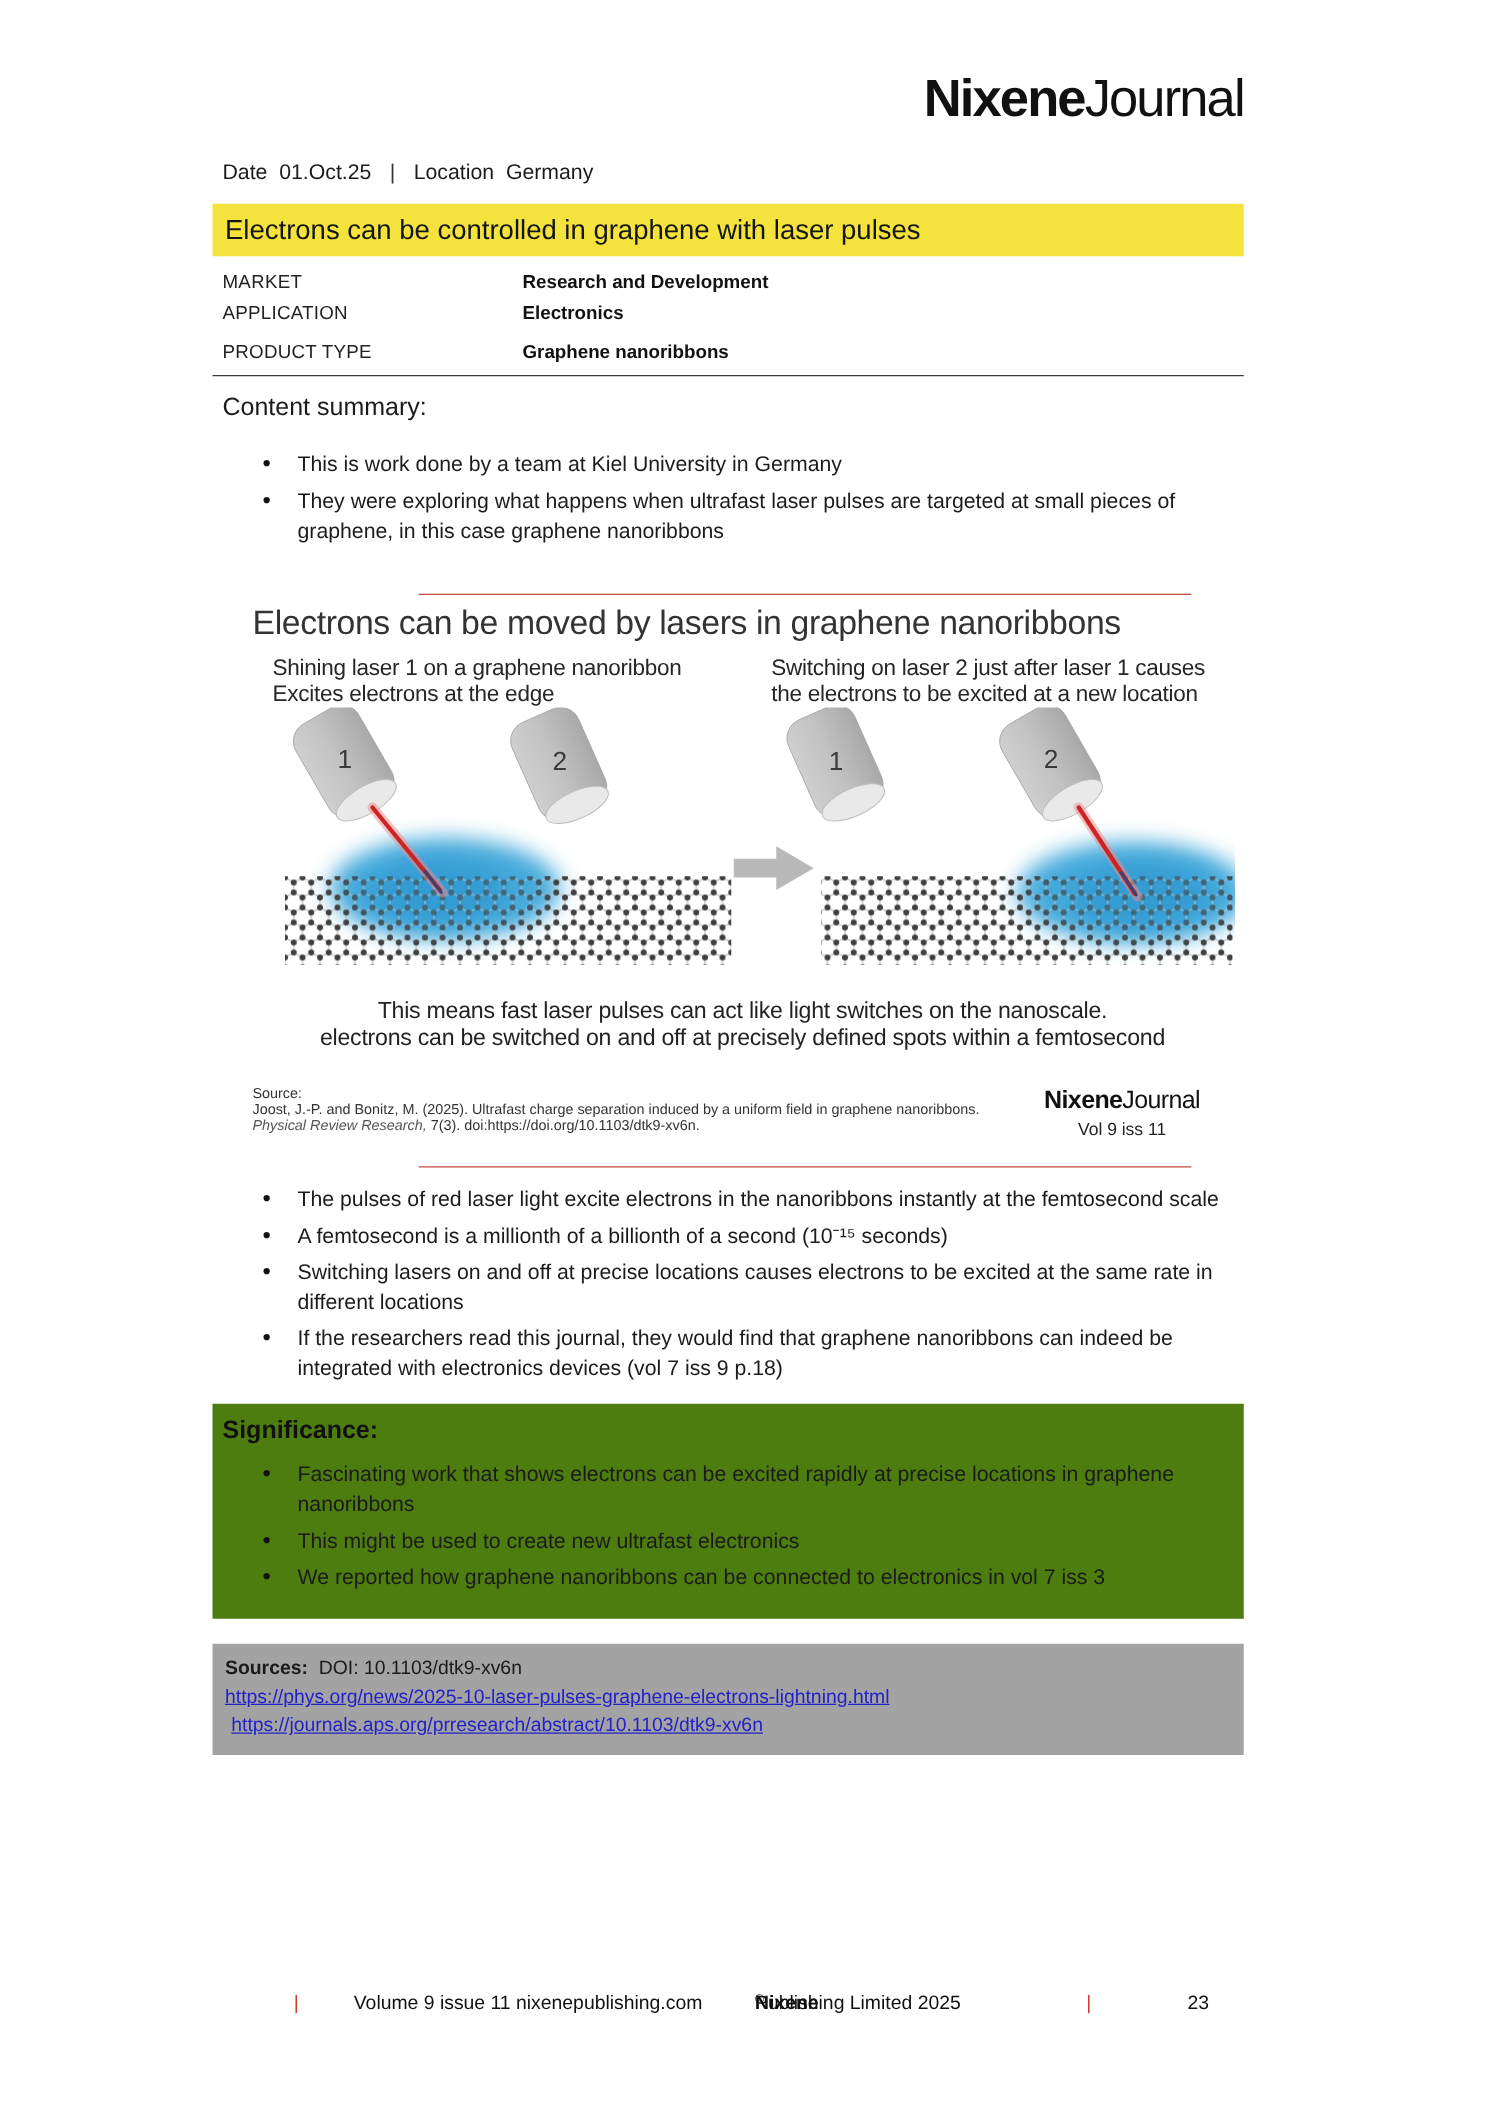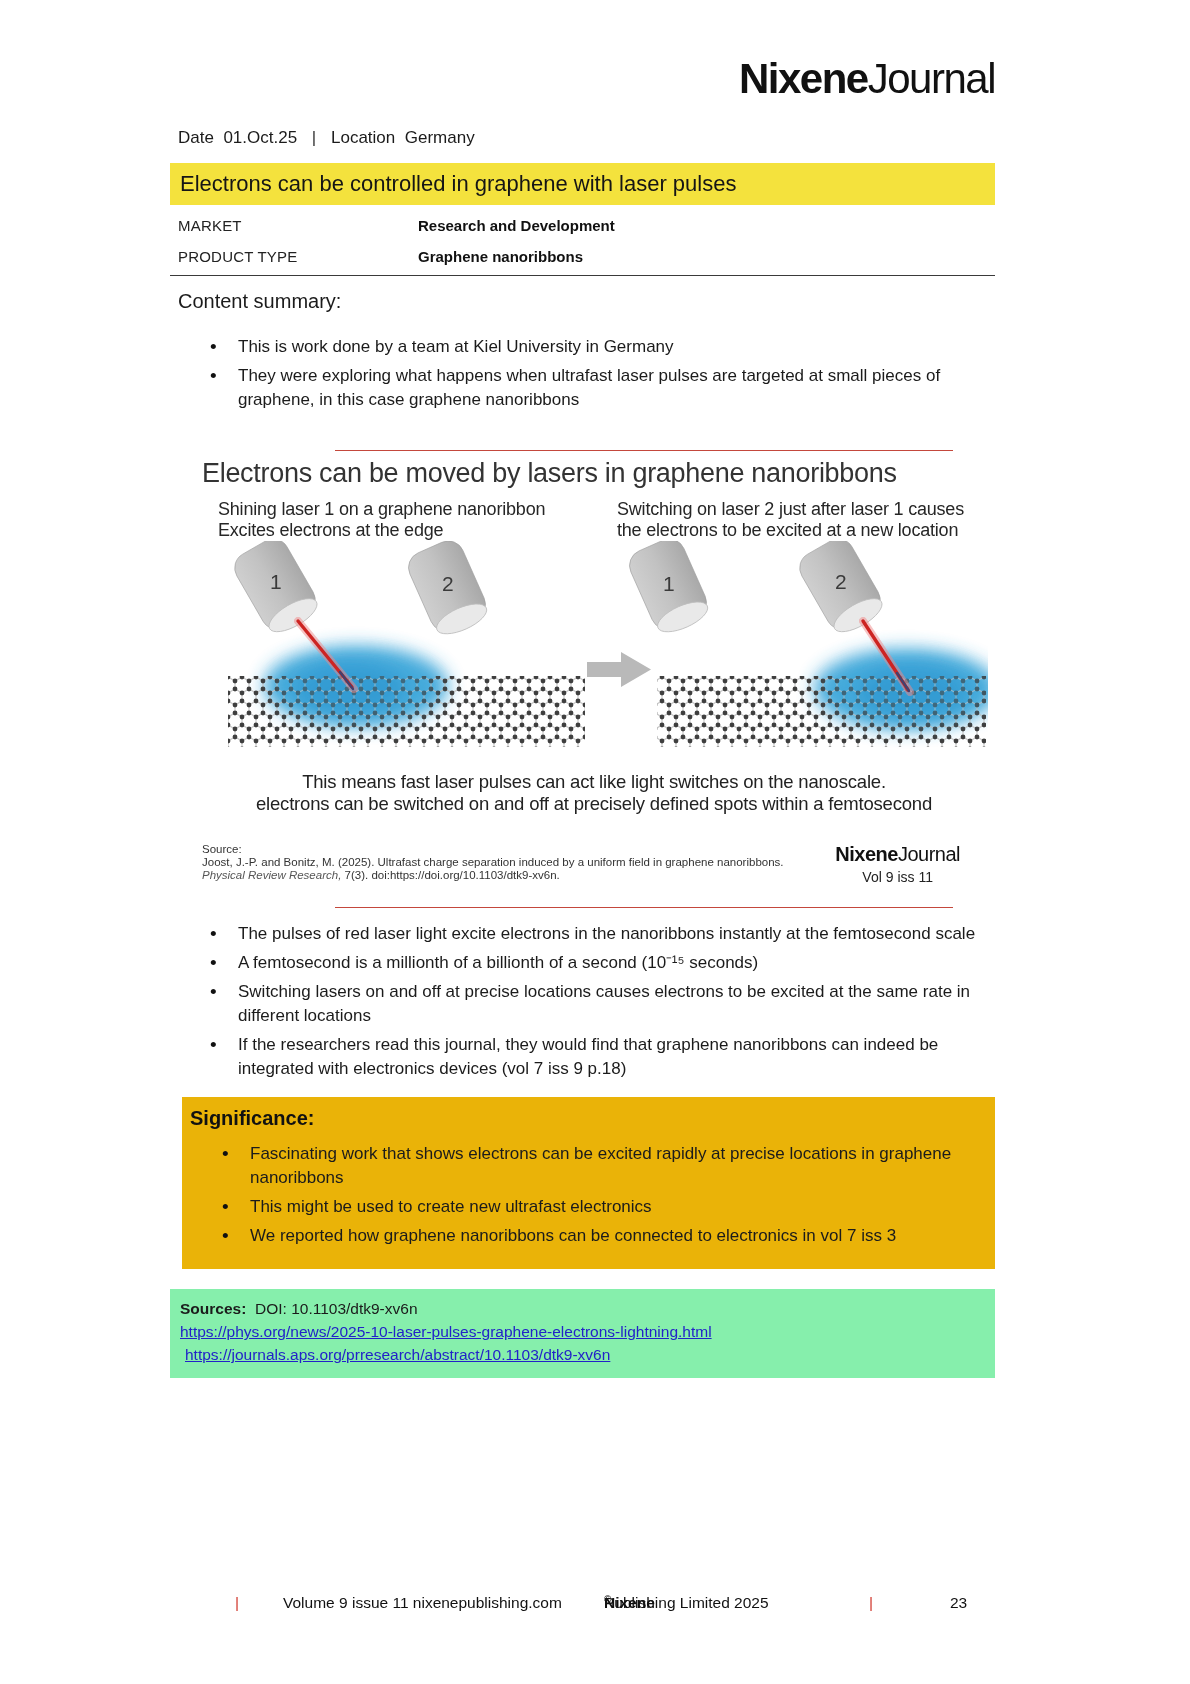--- a/index.html
+++ b/index.html
@@ -48,28 +48,28 @@
   .fig-sourcerow { display:flex; margin-top:28px; align-items:flex-start; }
   .fig-source { font-size:11.5px; line-height:13px; color:#333; padding-left:2px; }
   .fig-source .it { font-style:italic; color:#555; }
   .fig-journal { margin-left:auto; text-align:center; padding-right:28px; }
   .fig-journal .name { font-size:20px; letter-spacing:-0.5px; color:#111; }
   .fig-journal .name .b { font-weight:700; }
   .fig-journal .vol { font-size:14px; color:#222; margin-top:3px; }
   .figure .redrule.bottom { margin-top:22px; }
 
   
-  .significance { margin-top:16px; background:#eab308; padding:10px 8px 16px 8px;margin-left:12px; }
+  .significance { margin-top:16px; background:#4d7c0f; padding:10px 8px 16px 8px; }
   .significance .title { font-size:20px; font-weight:700; color:#111; }
   .significance ul.bullets { margin-top:12px; }
   .significance ul.bullets li { padding-left:60px; }
   .significance ul.bullets li::before { left:32px; }
 
   
-  .sources { margin-top:20px; background:#86efac; padding:8px 10px 12px 10px; font-size:15.5px; line-height:23px; }
+  .sources { margin-top:20px; background:#a3a3a3; padding:8px 10px 12px 10px; font-size:15.5px; line-height:23px; }
   .sources .lbl { font-weight:700; }
   .sources a { color:#2222C8; text-decoration:underline; display:inline-block; }
   .sources .link2 { padding-left:5px; }
 
   
   .footer { position:absolute; left:0; top:1594px; width:1190px; font-size:15.5px; color:#111; }
   .footer span { position:absolute; white-space:nowrap; }
   .footer .pipe { color:#D23A2F; }
   .footer .p1 { left:235px; }
   .footer .t1 { left:283px; }
@@ -95,20 +95,24 @@
     <span>Location</span>&nbsp;
     <span class="bold">Germany</span>
   </div>
 
   <div class="headline">Electrons can be controlled in graphene with laser pulses</div>
 
   <div class="info">
     <div class="info-row">
       <div class="info-label">MARKET</div>
       <div class="info-value">Research and Development</div>
+    </div>
+    <div class="info-row">
+      <div class="info-label">APPLICATION</div>
+      <div class="info-value">Electronics</div>
     </div>
     <div class="info-row gap">
       <div class="info-label">PRODUCT TYPE</div>
       <div class="info-value">Graphene nanoribbons</div>
     </div>
   </div>
 
   <div class="section-title">Content summary:</div>
   <ul class="bullets">
     <li>This is work done by a team at Kiel University in Germany</li>

